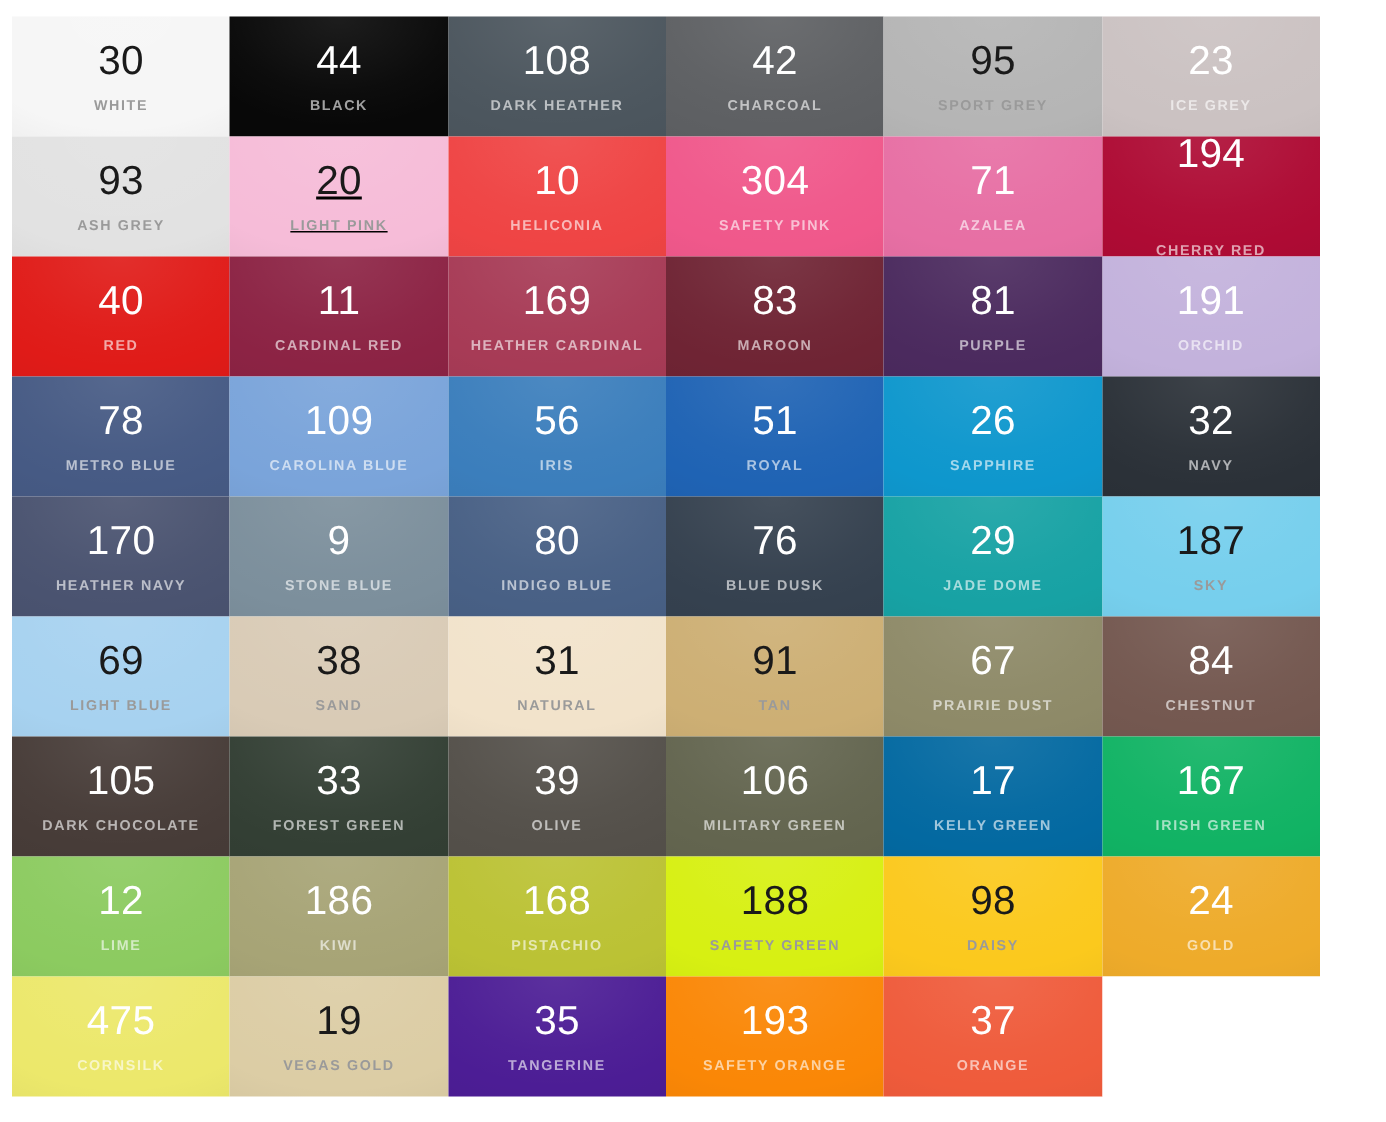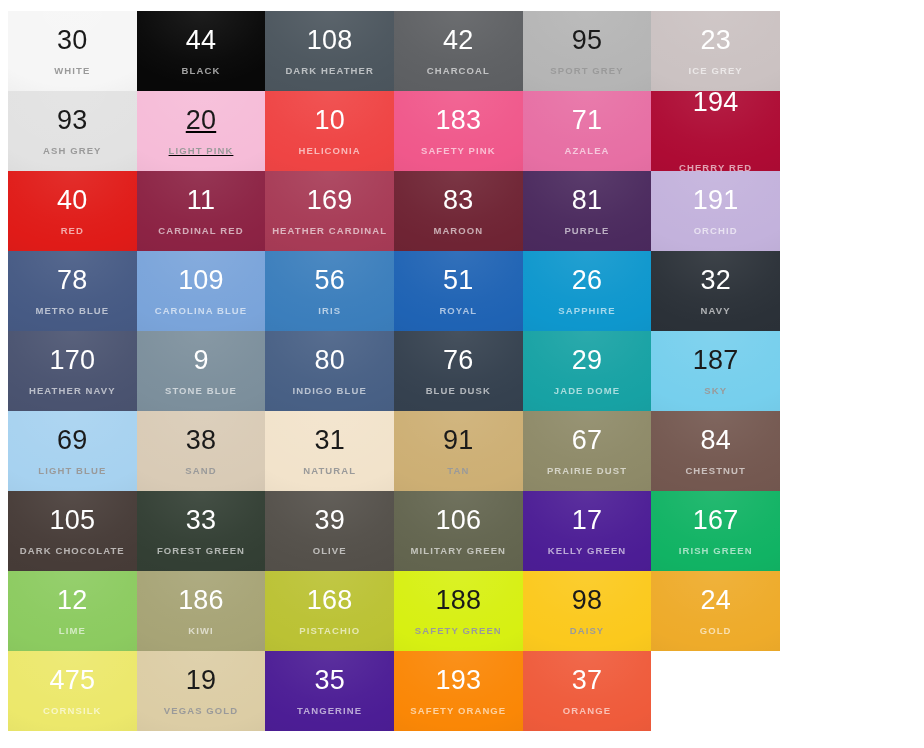--- a/index.html
+++ b/index.html
@@ -13,21 +13,21 @@
     height: 748px;
     font-family: "Liberation Sans", "DejaVu Sans", sans-serif;
     -webkit-font-smoothing: antialiased;
     overflow: hidden;
   }
 
   #swatch-grid {
     position: absolute;
     left: 8px;
     top: 11px;
-    width: 772px;
+    width: 872px;
     display: grid;
     grid-template-columns: repeat(6, 1fr);
     grid-auto-rows: 80px;
   }
 
   .swatch {
     position: relative;
     display: flex;
     flex-direction: column;
     align-items: center;
@@ -118,21 +118,21 @@
     </div>
     <div class="swatch text-dark" style="background: rgb(246, 188, 216); text-decoration: underline;">
       <div class="swatch-count">20</div>
       <div class="swatch-label">LIGHT PINK</div>
     </div>
     <div class="swatch text-light" style="background: #ef4444; align-items: center;">
       <div class="swatch-count">10</div>
       <div class="swatch-label">HELICONIA</div>
     </div>
     <div class="swatch text-light" style="background: rgb(240, 88, 139);">
-      <div class="swatch-count">183</div>
+      <div class="swatch-count">304</div>
       <div class="swatch-label">SAFETY PINK</div>
     </div>
     <div class="swatch text-light" style="background: rgb(231, 111, 164);">
       <div class="swatch-count">71</div>
       <div class="swatch-label">AZALEA</div>
     </div>
     <div class="swatch text-light" style="background: rgb(174, 11, 52); gap: 35px;">
       <div class="swatch-count">194</div>
       <div class="swatch-label">CHERRY RED</div>
     </div>
@@ -241,21 +241,21 @@
       <div class="swatch-label">FOREST GREEN</div>
     </div>
     <div class="swatch text-light" style="background: rgb(84, 80, 74);">
       <div class="swatch-count">39</div>
       <div class="swatch-label">OLIVE</div>
     </div>
     <div class="swatch text-light" style="background: rgb(99, 101, 79);">
       <div class="swatch-count">106</div>
       <div class="swatch-label">MILITARY GREEN</div>
     </div>
-    <div class="swatch text-light" style="background: #4c1d95;">
+    <div class="swatch text-light" style="background: #0369a1;">
       <div class="swatch-count">17</div>
       <div class="swatch-label">KELLY GREEN</div>
     </div>
     <div class="swatch text-light" style="background: rgb(17, 179, 100);">
       <div class="swatch-count">167</div>
       <div class="swatch-label">IRISH GREEN</div>
     </div>
     <div class="swatch text-light" style="background: rgb(140, 203, 96);">
       <div class="swatch-count">12</div>
       <div class="swatch-label">LIME</div>

